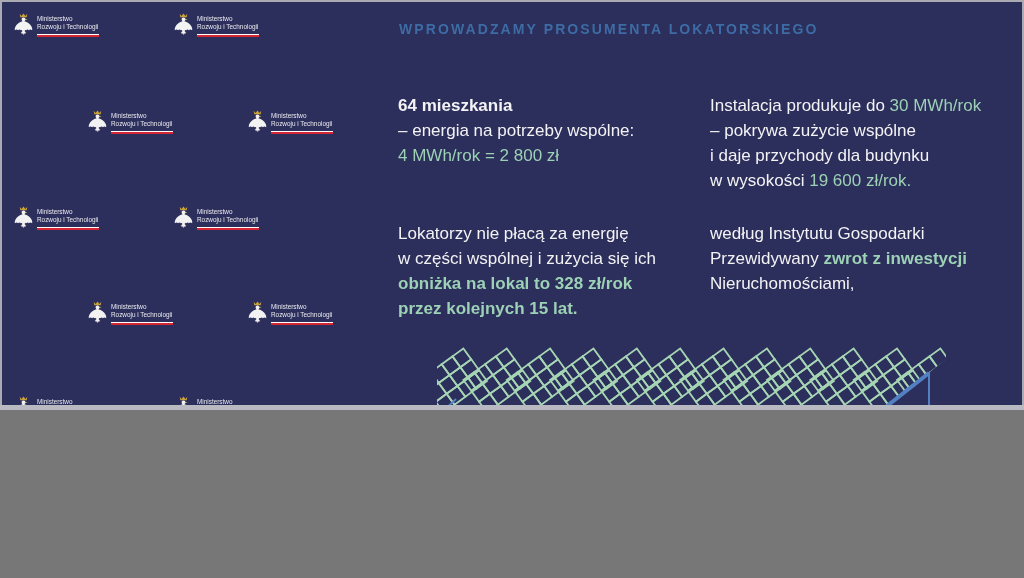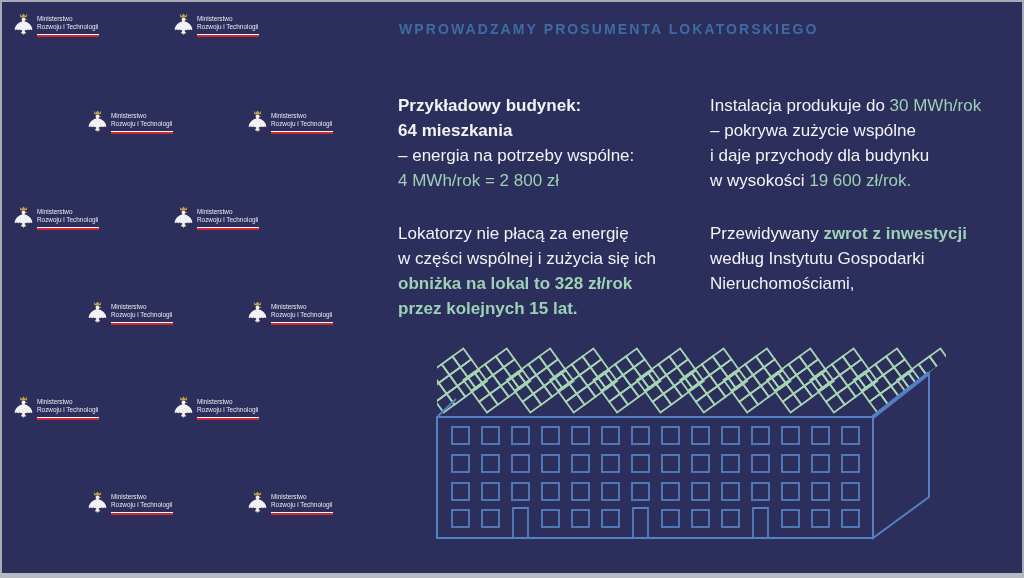--- a/index.html
+++ b/index.html
@@ -1,18 +1,18 @@
 <!DOCTYPE html>
 <html><head>
 <meta charset="utf-8">
 <style>
   html,body{margin:0;padding:0;background:#777;}
   .slide{
     position:relative;
-    width:1024px;height:578px;
+    width:1024px;height:410px;
     background:var(--navy,#2c2e5b);
     overflow:hidden;
     font-family:"Liberation Sans",sans-serif;
     box-shadow:inset 0 0 0 2px var(--border,#a9aab2);
   }
   .bottom-strip{position:absolute;left:0;right:0;bottom:0;height:5px;background:var(--strip,#b9bac1);}
   .title{
     position:absolute;left:399px;top:21px;
     font-size:14px;line-height:16px;font-weight:700;
     letter-spacing:2.1px;color:var(--titleblue,#3d6ca5);
@@ -258,40 +258,39 @@
           <div>Rozwoju i Technologii</div>
         </div>
         <div class="bar">
           <div class="white"></div>
           <div class="red"></div>
         </div>
       </div>
     </div>
 
   <div class="block b-l1">
-      <div><span class="wb">Przykładowy budynek:</span></div>
       <div><span class="wb">64 mieszkania</span></div>
       <div><span class="w"> – energia na potrzeby wspólne:</span></div>
       <div><span class="g">4 MWh/rok = 2 800 zł</span></div>
     </div>
   <div class="block b-l2">
       <div><span class="w">Lokatorzy nie płacą za energię</span></div>
       <div><span class="w">w części wspólnej i zużycia się ich</span></div>
       <div><span class="gb">obniżka na lokal to 328 zł/rok</span></div>
       <div><span class="gb">przez kolejnych 15 lat.</span></div>
     </div>
   <div class="block b-r1">
       <div><span class="w">Instalacja produkuje do </span><span class="g">30 MWh/rok</span></div>
       <div><span class="w">– pokrywa zużycie wspólne</span></div>
       <div><span class="w">i daje przychody dla budynku</span></div>
       <div><span class="w">w wysokości </span><span class="g">19 600 zł/rok.</span></div>
     </div>
   <div class="block b-r2">
+      <div><span class="w">według Instytutu Gospodarki</span></div>
       <div><span class="w">Przewidywany </span><span class="gb">zwrot z inwestycji</span></div>
-      <div><span class="w">według Instytutu Gospodarki</span></div>
       <div><span class="w">Nieruchomościami,</span></div>
     </div>
 
   <svg class="building" width="525" height="215" viewBox="425 330 525 215" preserveAspectRatio="none">
       <defs>
         <clipPath id="roofclip">
           <polygon points="437,417 437,338 946,338 946,359 873,417"></polygon>
         </clipPath>
       </defs>
       <g clip-path="url(#roofclip)" stroke="#a6d5b4" fill="none" stroke-width="1.8">

